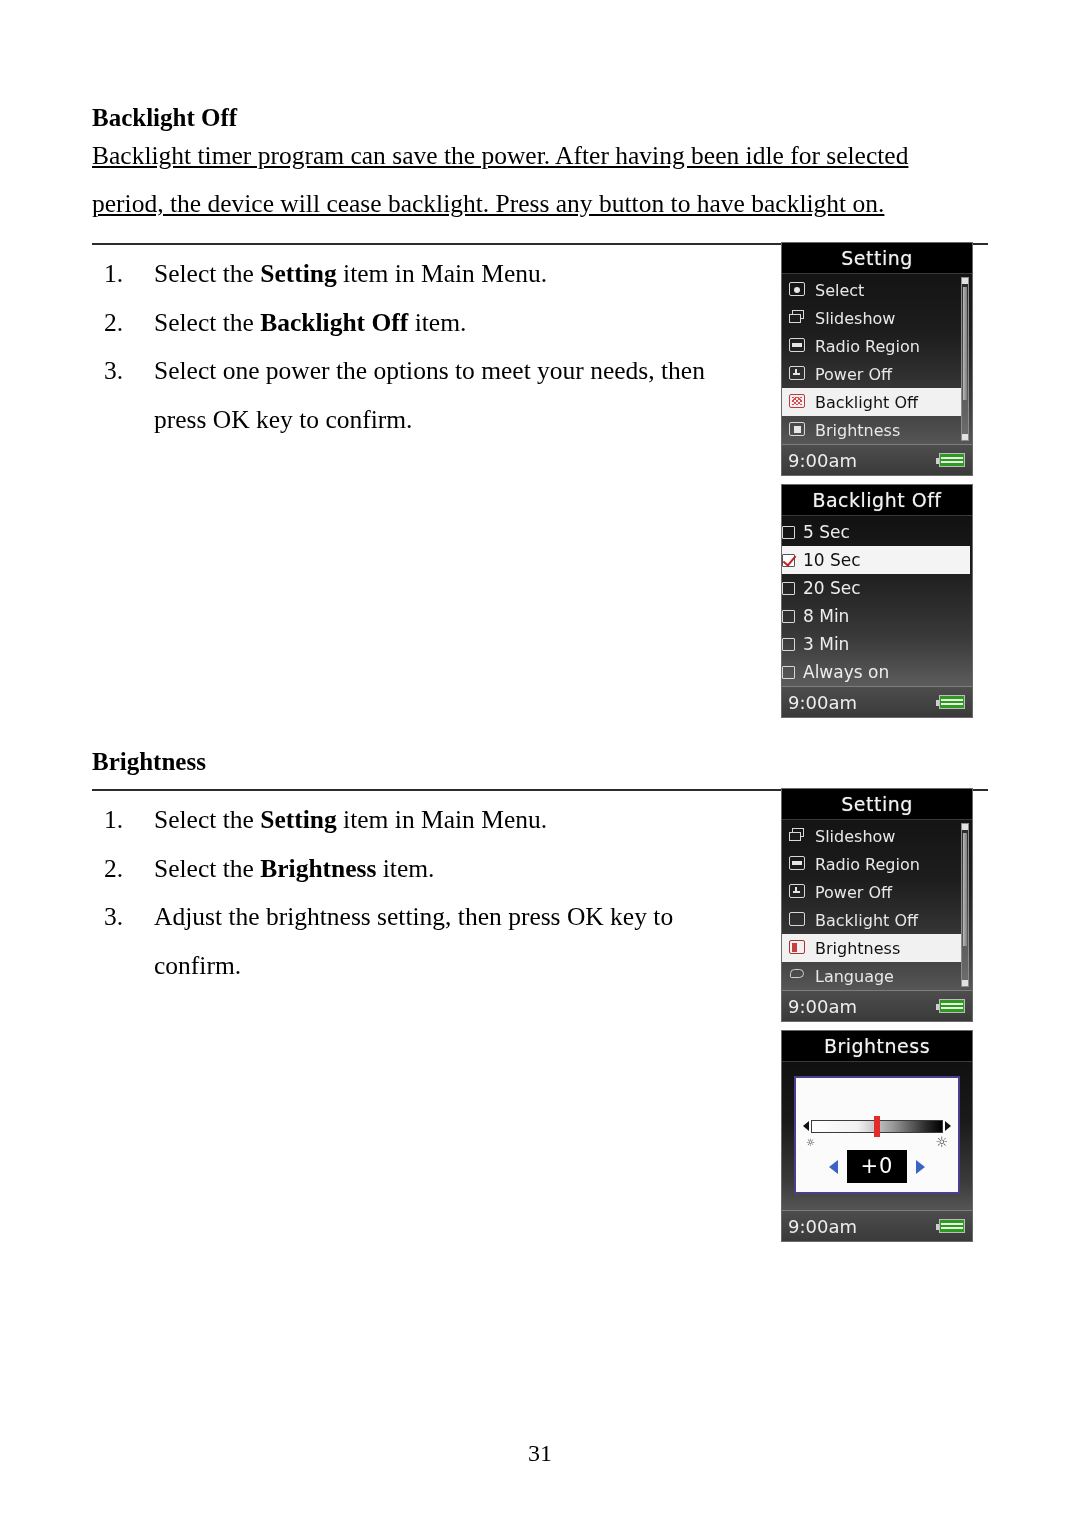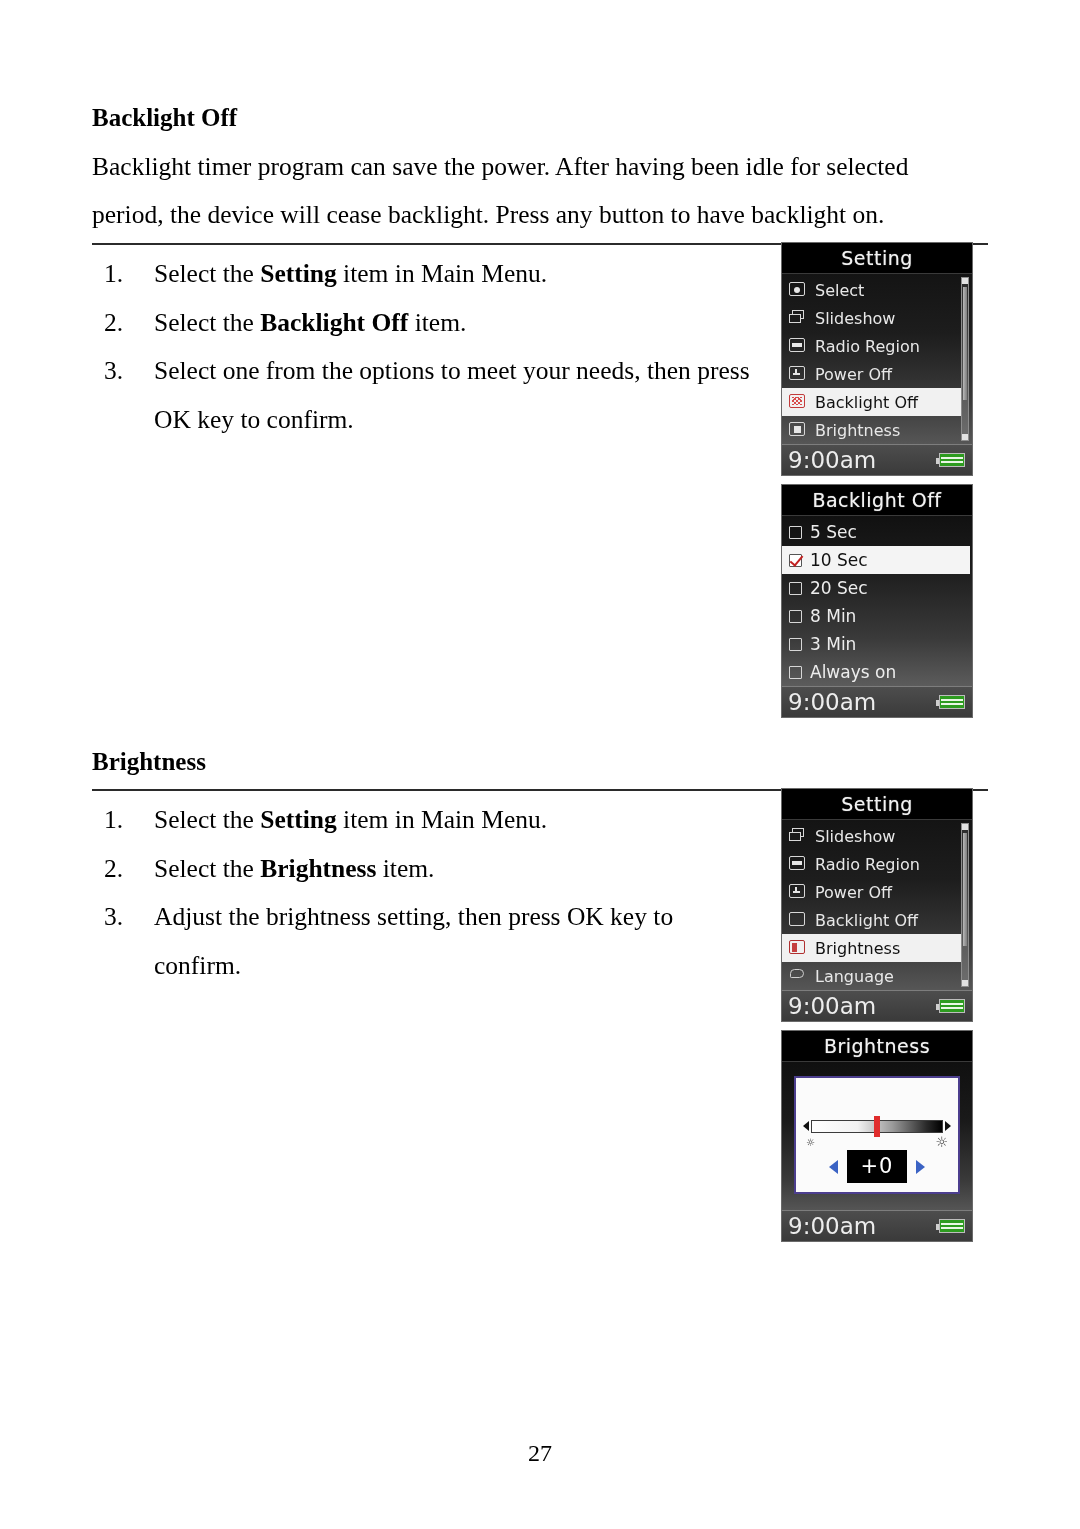--- a/index.html
+++ b/index.html
@@ -225,21 +225,21 @@
 
   .dev-status {
     height: 30px;
     display: flex;
     align-items: center;
     justify-content: space-between;
     padding: 0 7px 0 6px;
     background: linear-gradient(to bottom,#4d4d4d,#3a3a3a);
     border-top: 1px solid #7d7d7d;
     color: #ededed;
-    font-size: 23px;
+    font-size: 18px;
   }
   .battery {
     position: relative;
     width: 26px; height: 14px;
     background: #2d9b1f;
     border: 1px solid #bdbdbd;
     box-sizing: border-box;
   }
   .battery:before {
     content: "";
@@ -257,21 +257,20 @@
 
   
   .chk-list {
     background: linear-gradient(to bottom,#111 0%, #1c1c1c 30%, #3a3a3a 72%, #5c5c5c 100%);
     padding-top: 2px;
   }
   .chk-row {
     display: flex;
     align-items: center;
     height: 28px;
-    padding-left: 7px;
     color: #ededed;
     font-size: 17px;
     white-space: nowrap;
   }
   .chk-row.sel { background: #f4f4f4; color: #111; margin-right: 2px; }
   .chk-box {
     width: 13px; height: 13px;
     border: 1.5px solid #d7d7d7;
     box-sizing: border-box;
     margin-right: 8px;
@@ -374,33 +373,33 @@
     letter-spacing: 1px;
   }
 </style>
 </head>
 <body>
 
 <div class="page">
 
   <div class="section-head" style="top:104px;">Backlight Off</div>
 
-  <div class="body-para" style="top:143px;">Backlight timer program can save the power. After having been idle for selected period, the device will cease backlight. Press any button to have backlight on.</div>
+  <div class="body-para" style="top:132px;text-decoration:underline;">Backlight timer program can save the power. After having been idle for selected period, the device will cease backlight. Press any button to have backlight on.</div>
 
   <div class="rule" style="top:243px;"></div>
 
   <div class="steps" style="top:250px;">
     <div class="step">
       <span class="num">1.</span><span>Select the </span><b>Setting</b><span> item in Main Menu.</span>
     </div>
     <div class="step">
       <span class="num">2.</span><span>Select the </span><b>Backlight Off</b><span> item.</span>
     </div>
     <div class="step">
-      <span class="num">3.</span><span>Select one from the options to meet your needs, then press OK key to confirm.</span>
+      <span class="num">3.</span><span>Select one power the options to meet your needs, then press OK key to confirm.</span>
     </div>
   </div>
 
   <div class="device" style="left:781px; top:242px;">
     <div class="dev-title">Setting</div>
     <div class="dev-list">
       <div class="dev-row">
         <span class="ico">
             <span class="frame"></span>
             <span class="dot"></span>
@@ -590,15 +589,15 @@
     </div>
     <div class="dev-status">
       <span>9:00am</span>
       <span class="battery">
           <span class="b1"></span>
           <span class="b2"></span>
         </span>
     </div>
   </div>
 
-  <div class="page-number" style="top:1440px;">27</div>
+  <div class="page-number" style="top:1440px;">31</div>
 
 </div>
 
 </body></html>

